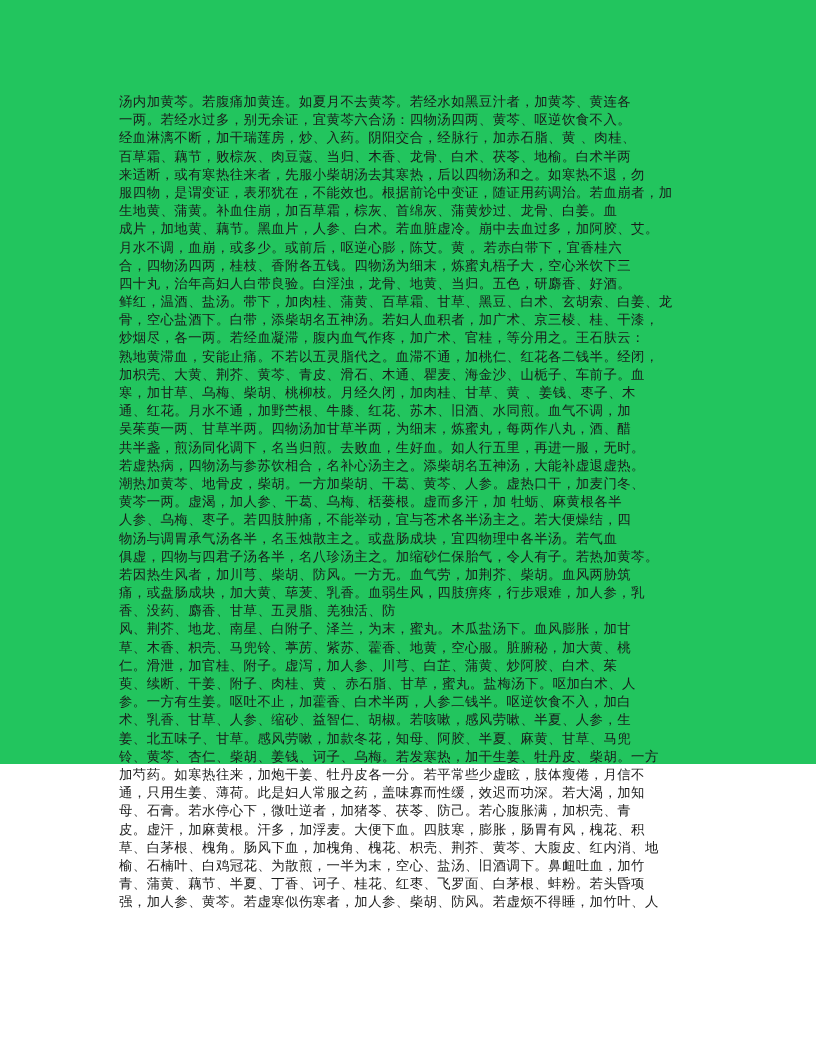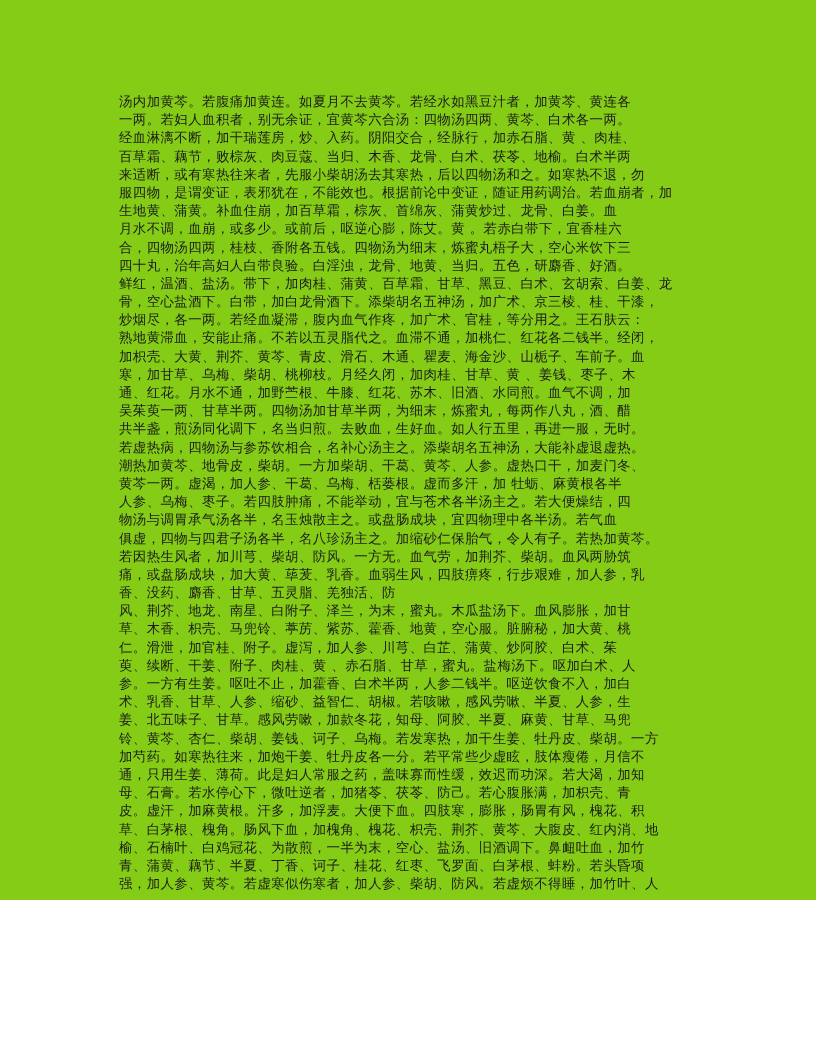--- a/index.html
+++ b/index.html
@@ -11,22 +11,22 @@
     width: 816px;
     height: 1056px;
     position: relative;
     overflow: hidden;
   }
   .page {
     position: absolute;
     left: 0;
     top: 0;
     width: 816px;
-    height: 900px;
-    background: #84cc16;
+    height: 764px;
+    background: #22c55e;
   }
   .text-block {
     position: absolute;
     left: 119px;
     top: 93px;
     width: 590px;
   }
   .line {
     display: block;
     height: 18.2px;
@@ -37,31 +37,32 @@
     color: #1a1a1a;
     white-space: nowrap;
   }
 </style>
 </head>
 <body>
 
 <div class="page">
   <div class="text-block">
     <span class="line">汤内加黄芩。若腹痛加黄连。如夏月不去黄芩。若经水如黑豆汁者，加黄芩、黄连各</span>
-    <span class="line">一两。若妇人血积者，别无余证，宜黄芩六合汤：四物汤四两、黄芩、白术各一两。</span>
+    <span class="line">一两。若经水过多，别无余证，宜黄芩六合汤：四物汤四两、黄芩、呕逆饮食不入。</span>
     <span class="line">经血淋漓不断，加干瑞莲房，炒、入药。阴阳交合，经脉行，加赤石脂、黄 、肉桂、</span>
     <span class="line">百草霜、藕节，败棕灰、肉豆蔻、当归、木香、龙骨、白术、茯苓、地榆。白术半两</span>
     <span class="line">来适断，或有寒热往来者，先服小柴胡汤去其寒热，后以四物汤和之。如寒热不退，勿</span>
     <span class="line">服四物，是谓变证，表邪犹在，不能效也。根据前论中变证，随证用药调治。若血崩者，加</span>
     <span class="line">生地黄、蒲黄。补血住崩，加百草霜，棕灰、首绵灰、蒲黄炒过、龙骨、白姜。血</span>
+    <span class="line">成片，加地黄、藕节。黑血片，人参、白术。若血脏虚冷。崩中去血过多，加阿胶、艾。</span>
     <span class="line">月水不调，血崩，或多少。或前后，呕逆心膨，陈艾。黄 。若赤白带下，宜香桂六</span>
     <span class="line">合，四物汤四两，桂枝、香附各五钱。四物汤为细末，炼蜜丸梧子大，空心米饮下三</span>
     <span class="line">四十丸，治年高妇人白带良验。白淫浊，龙骨、地黄、当归。五色，研麝香、好酒。</span>
     <span class="line">鲜红，温酒、盐汤。带下，加肉桂、蒲黄、百草霜、甘草、黑豆、白术、玄胡索、白姜、龙</span>
-    <span class="line">骨，空心盐酒下。白带，加白龙骨酒下。添柴胡名五神汤，加广术、京三棱、桂、干漆，</span>
+    <span class="line">骨，空心盐酒下。白带，添柴胡名五神汤。若妇人血积者，加广术、京三棱、桂、干漆，</span>
     <span class="line">炒烟尽，各一两。若经血凝滞，腹内血气作疼，加广术、官桂，等分用之。王石肤云：</span>
     <span class="line">熟地黄滞血，安能止痛。不若以五灵脂代之。血滞不通，加桃仁、红花各二钱半。经闭，</span>
     <span class="line">加枳壳、大黄、荆芥、黄芩、青皮、滑石、木通、瞿麦、海金沙、山栀子、车前子。血</span>
     <span class="line">寒，加甘草、乌梅、柴胡、桃柳枝。月经久闭，加肉桂、甘草、黄 、姜钱、枣子、木</span>
     <span class="line">通、红花。月水不通，加野苎根、牛膝、红花、苏木、旧酒、水同煎。血气不调，加</span>
     <span class="line">吴茱萸一两、甘草半两。四物汤加甘草半两，为细末，炼蜜丸，每两作八丸，酒、醋</span>
     <span class="line">共半盏，煎汤同化调下，名当归煎。去败血，生好血。如人行五里，再进一服，无时。</span>
     <span class="line">若虚热病，四物汤与参苏饮相合，名补心汤主之。添柴胡名五神汤，大能补虚退虚热。</span>
     <span class="line">潮热加黄芩、地骨皮，柴胡。一方加柴胡、干葛、黄芩、人参。虚热口干，加麦门冬、</span>
     <span class="line">黄芩一两。虚渴，加人参、干葛、乌梅、栝蒌根。虚而多汗，加 牡蛎、麻黄根各半</span>

